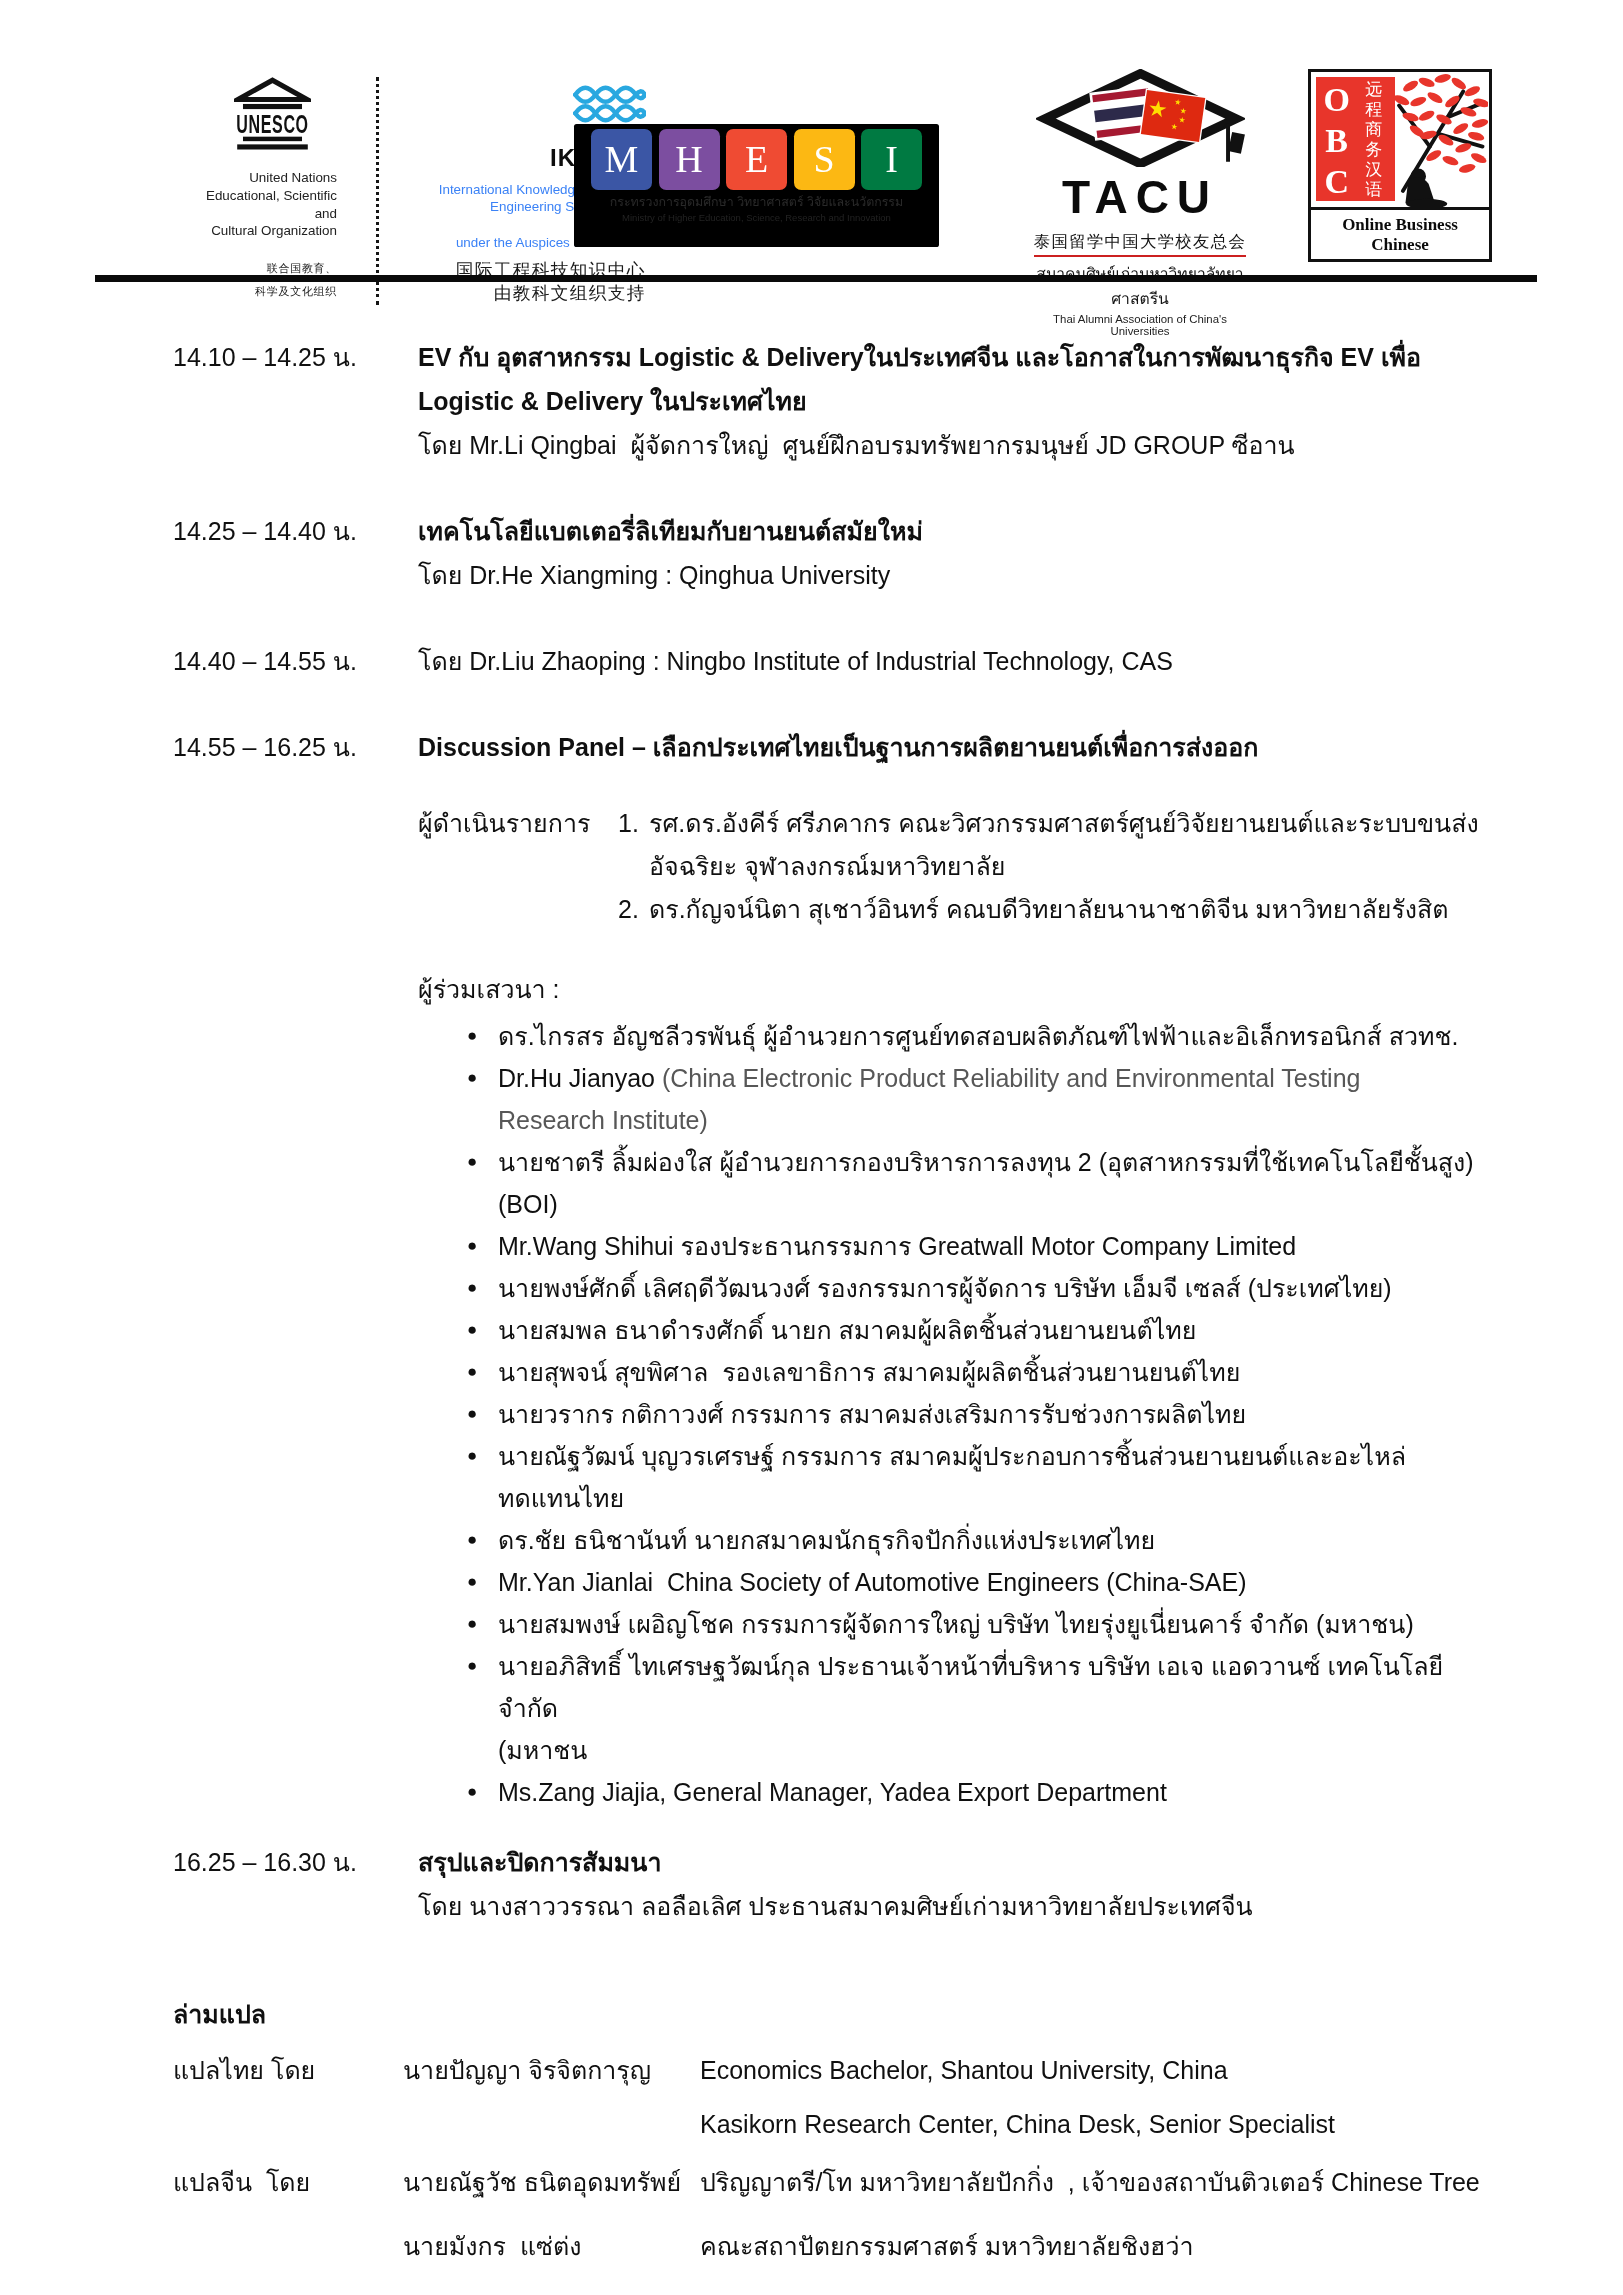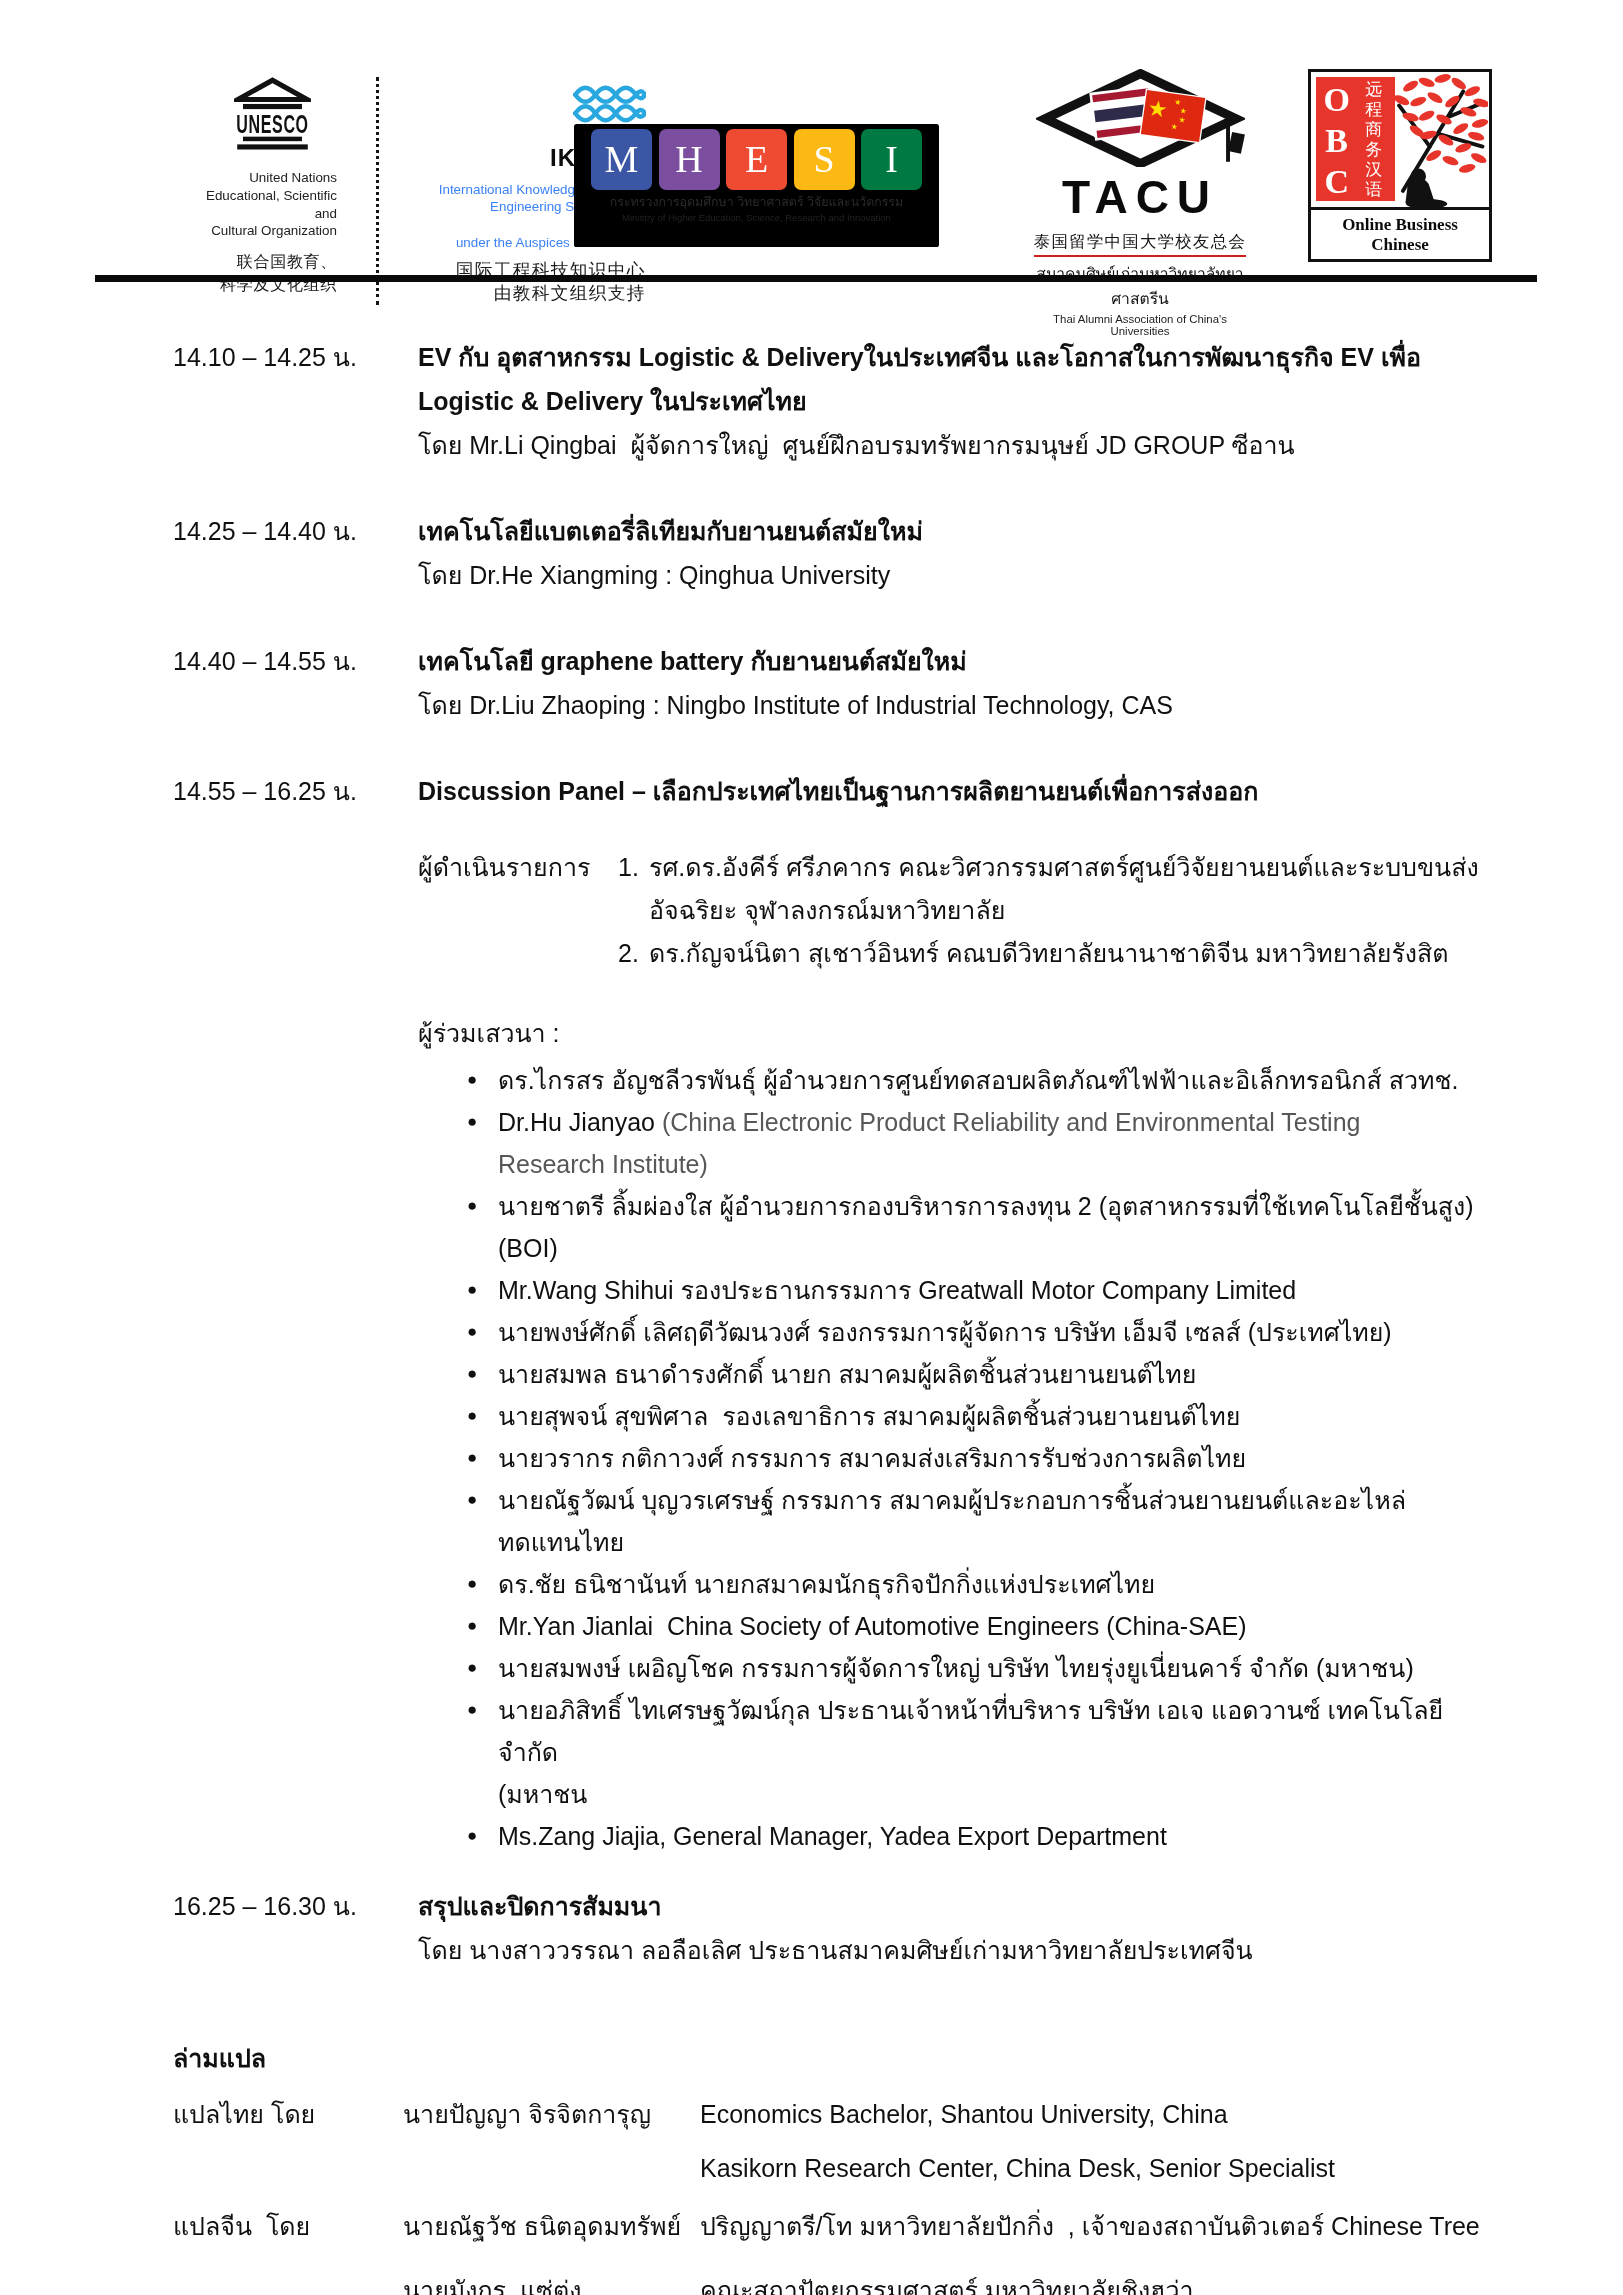--- a/index.html
+++ b/index.html
@@ -7,21 +7,21 @@
         font-family:"Liberation Sans","DejaVu Sans",sans-serif;color:#101010;font-size:25px;overflow:hidden;}
   .page *{box-sizing:border-box;}
   [data-bind]{white-space:pre-wrap;}
 
   
   .header{position:absolute;top:0;left:0;right:0;height:281px;}
   .un-ik{position:absolute;left:201px;top:77px;display:flex;align-items:stretch;gap:32px;}
   .ucol{width:136px;text-align:right;}
   .temple{margin-right:26px;}
   .u-en{font-size:13.4px;line-height:17.7px;color:#222;margin-top:9.2px;}
-  .u-cn{font-size:16px;line-height:23px;margin-top:10px;letter-spacing:0.7px;color:#1a1a1a;}
+  .u-cn{font-size:11px;line-height:23px;margin-top:18px;letter-spacing:0.7px;color:#1a1a1a;font-family:Liberation Mono, monospace;}
   .dots{border-left:3.3px dotted #151515;margin:0 9.2px 0 6.5px;}
   .ikcol{width:226px;text-align:right;}
   .ik-word{font-size:24px;font-weight:800;letter-spacing:1.3px;margin-top:2.6px;color:#0d0d0d;}
   .ik-en{font-size:13.4px;line-height:17.7px;color:#3b82f6;margin-top:9.2px;}
   .ik-cn{font-size:17.7px;line-height:23px;margin-top:7.9px;letter-spacing:1.3px;color:#1a1a1a;}
 
   .mhesi{position:absolute;left:574px;top:124px;width:365px;height:123px;background:#000;border-radius:2.6px;text-align:center;}
   .m-tiles{display:flex;justify-content:center;gap:6.5px;padding-top:4.6px;}
   .tile{width:61px;height:61px;border-radius:7.2px;display:flex;align-items:center;justify-content:center;
         font-family:"Liberation Serif","DejaVu Serif",serif;font-size:38px;color:#fff;}
@@ -251,21 +251,20 @@
       <div class="time" data-bind="schedule.1.time">14.25 – 14.40 น.</div>
       <div class="body">
         <div class="bold" data-bind="schedule.1.title_lines.0">เทคโนโลยีแบตเตอรี่ลิเทียมกับยานยนต์สมัยใหม่</div>
         <div data-bind="schedule.1.speaker">โดย Dr.He Xiangming : Qinghua University</div>
       </div>
     </div>
 
     <div class="srow">
       <div class="time" data-bind="schedule.2.time">14.40 – 14.55 น.</div>
       <div class="body">
-        <div class="bold" data-bind="schedule.2.title_lines.0">เทคโนโลยี graphene battery กับยานยนต์สมัยใหม่</div>
         <div data-bind="schedule.2.speaker">โดย Dr.Liu Zhaoping : Ningbo Institute of Industrial Technology, CAS</div>
       </div>
     </div>
 
     <div class="srow panel-row">
       <div class="time" data-bind="panel.time">14.55 – 16.25 น.</div>
       <div class="body">
         <div class="bold" data-bind="panel.title">Discussion Panel – เลือกประเทศไทยเป็นฐานการผลิตยานยนต์เพื่อการส่งออก</div>
 
         <div class="mods">

